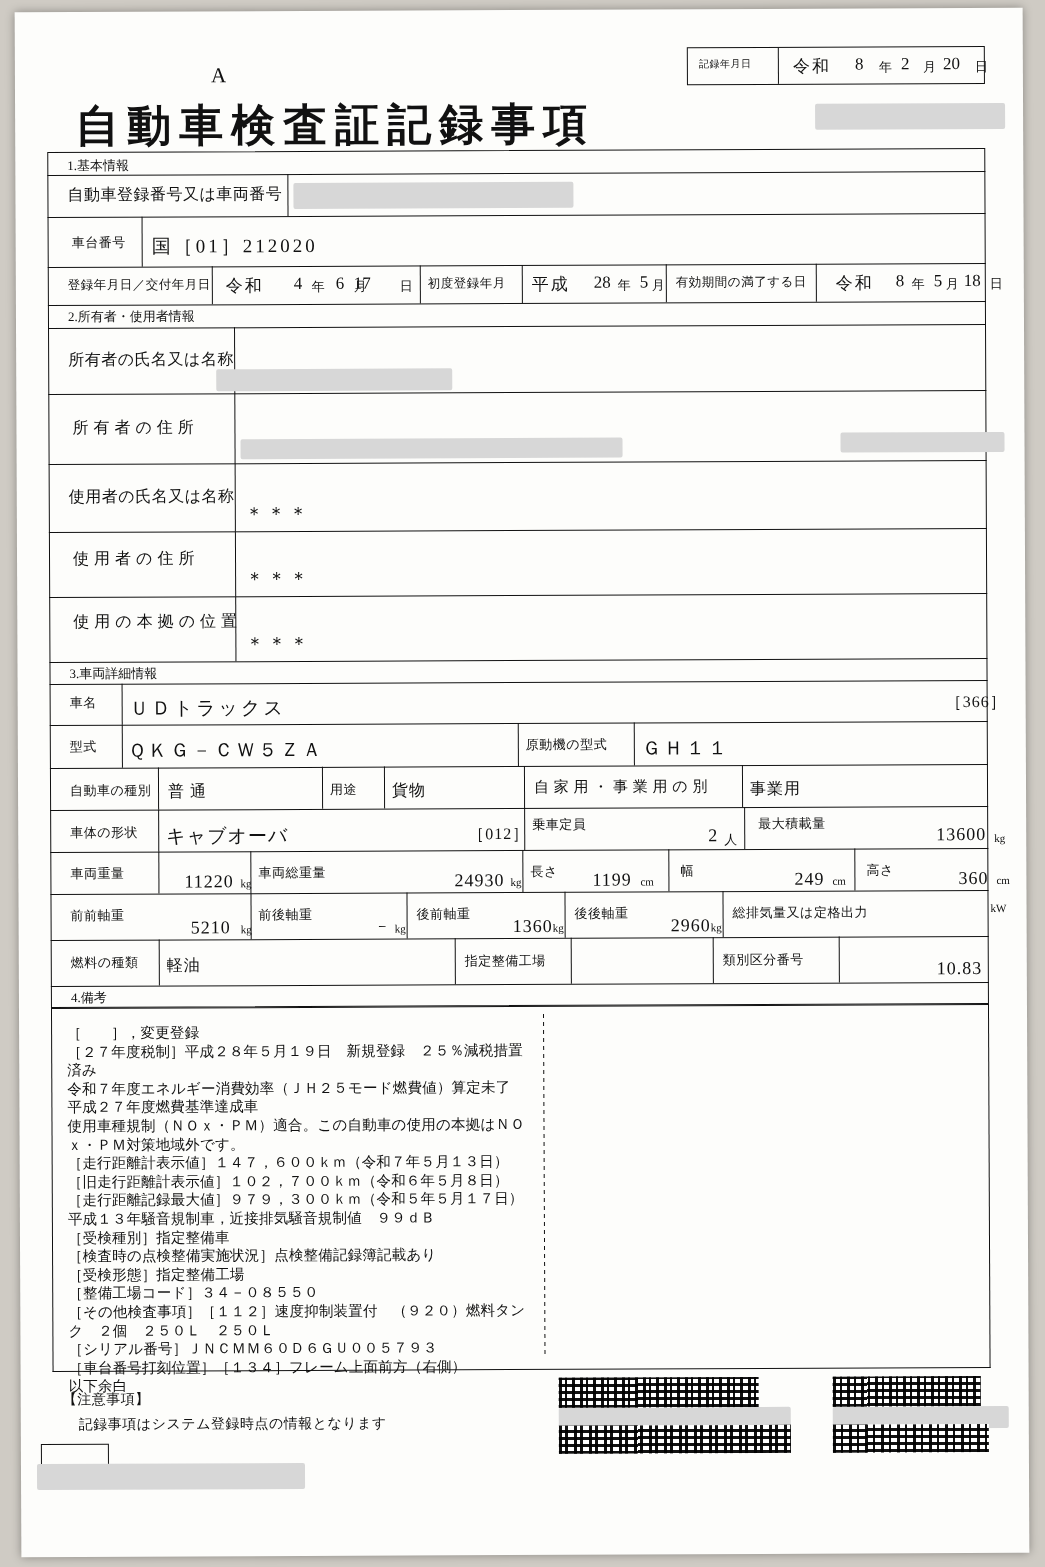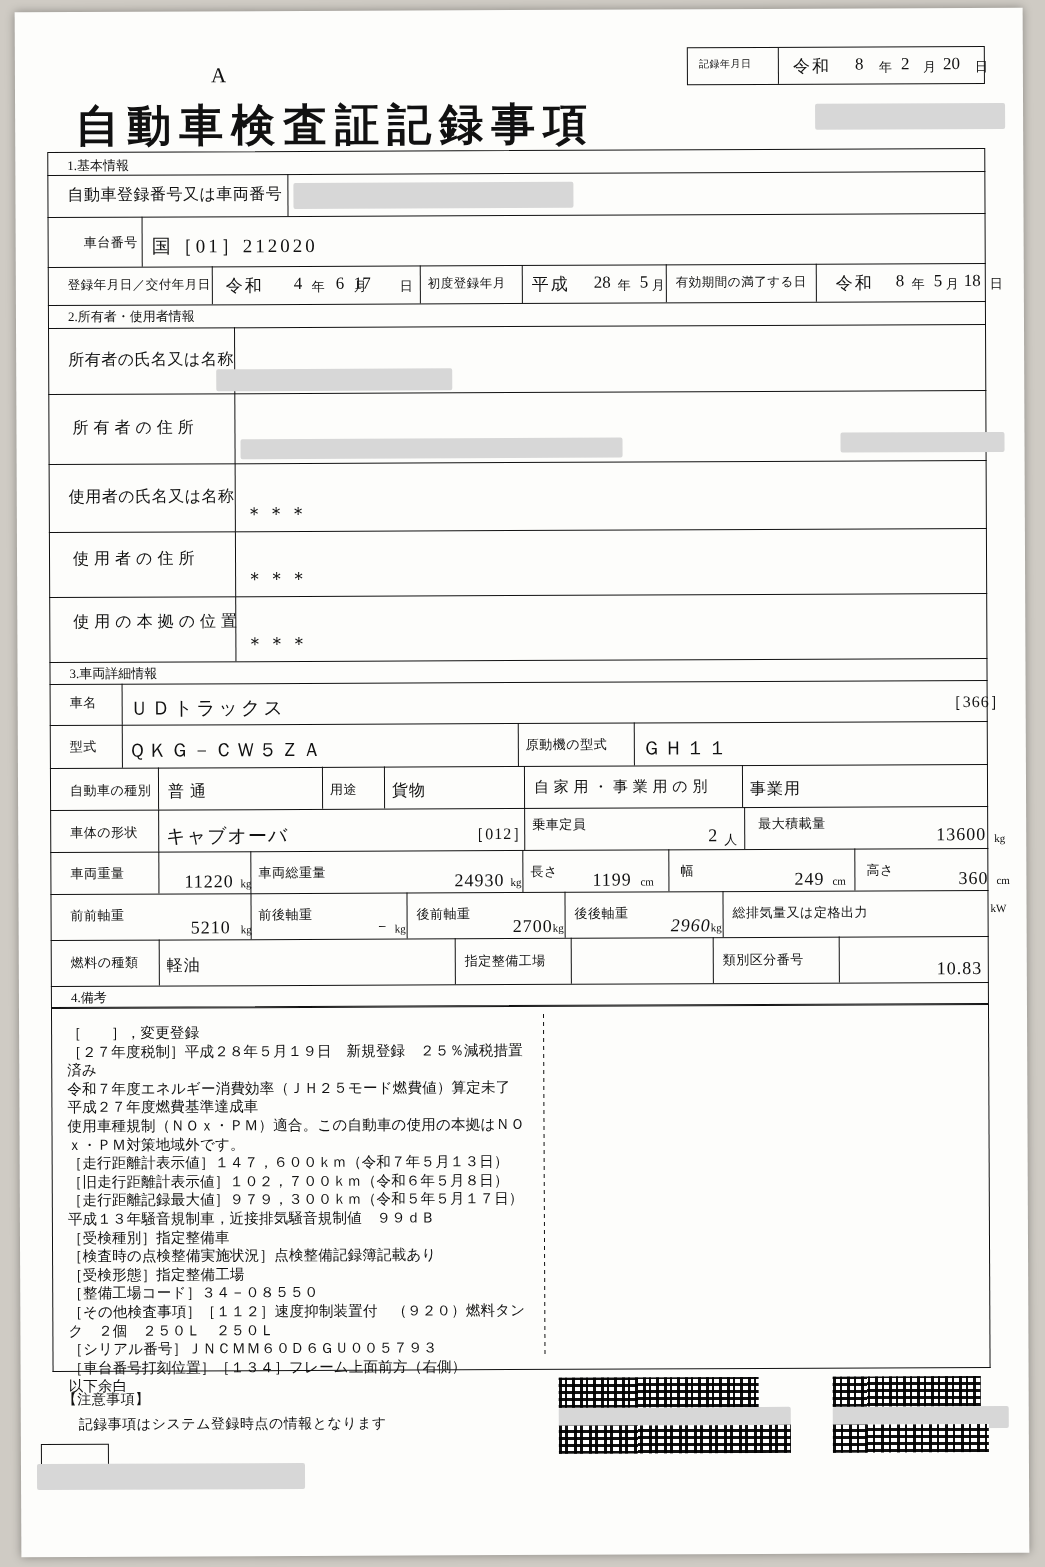--- a/index.html
+++ b/index.html
@@ -85,21 +85,21 @@
   <div class="hline" style="left:32px;top:163px;width:938px;"></div>
   <div class="sec" style="left:52px;top:145px;">1.基本情報</div>
 
   <div class="hline" style="left:32px;top:205px;width:938px;"></div>
   <div class="vline" style="left:272px;top:163px;height:42px;"></div>
   <div class="lbl" style="left:52px;top:173px;font-size:16px;">自動車登録番号又は車両番号</div>
   <div class="redact" style="left:278px;top:172px;width:280px;height:26px;"></div>
 
   <div class="hline" style="left:32px;top:255px;width:938px;"></div>
   <div class="vline" style="left:126px;top:205px;height:50px;"></div>
-  <div class="lbl" style="left:68px;top:222px;">車台番号</div>
+  <div class="lbl" style="left:56px;top:222px;">車台番号</div>
   <div class="fv" style="left:136px;top:222px;">国［01］212020</div>
 
   <div class="hline" style="left:32px;top:293px;width:938px;"></div>
   <div class="vline" style="left:196px;top:255px;height:38px;"></div>
   <div class="vline" style="left:404px;top:255px;height:38px;"></div>
   <div class="vline" style="left:506px;top:255px;height:38px;"></div>
   <div class="vline" style="left:650px;top:255px;height:38px;"></div>
   <div class="vline" style="left:800px;top:255px;height:38px;"></div>
   <div class="lbl" style="left:52px;top:265px;font-size:12.5px;">登録年月日／交付年月日</div>
   <div class="val" style="left:210px;top:263px;font-size:17px;letter-spacing:2px;">令和</div>
@@ -227,24 +227,24 @@
   <div class="vline" style="left:388px;top:882px;height:46px;"></div>
   <div class="vline" style="left:546px;top:882px;height:46px;"></div>
   <div class="vline" style="left:704px;top:882px;height:46px;"></div>
   <div class="lbl" style="left:52px;top:895px;">前前軸重</div>
   <div class="num" style="left:172px;top:906px;">5210</div>
   <div class="unit" style="left:222px;top:912px;">kg</div>
   <div class="lbl" style="left:240px;top:895px;">前後軸重</div>
   <div class="num" style="left:356px;top:906px;font-size:15px;">－</div>
   <div class="unit" style="left:376px;top:912px;">kg</div>
   <div class="lbl" style="left:398px;top:895px;">後前軸重</div>
-  <div class="num" style="left:494px;top:906px;">2700</div>
+  <div class="num" style="left:494px;top:906px;">1360</div>
   <div class="unit" style="left:534px;top:912px;">kg</div>
   <div class="lbl" style="left:556px;top:895px;">後後軸重</div>
-  <div class="num" style="left:652px;top:906px;font-style:italic;">2960</div>
+  <div class="num" style="left:652px;top:906px;">2960</div>
   <div class="unit" style="left:692px;top:912px;">kg</div>
   <div class="lbl" style="left:714px;top:895px;">総排気量又は定格出力</div>
   <div class="num" style="left:918px;top:906px;margin-top:44px;">10.83</div>
   <div class="unit" style="left:972px;top:894px;">kW</div>
 
   <div class="hline" style="left:32px;top:974px;width:938px;"></div>
   <div class="vline" style="left:140px;top:928px;height:46px;"></div>
   <div class="vline" style="left:436px;top:928px;height:46px;"></div>
   <div class="vline" style="left:552px;top:928px;height:46px;"></div>
   <div class="vline" style="left:694px;top:928px;height:46px;"></div>

